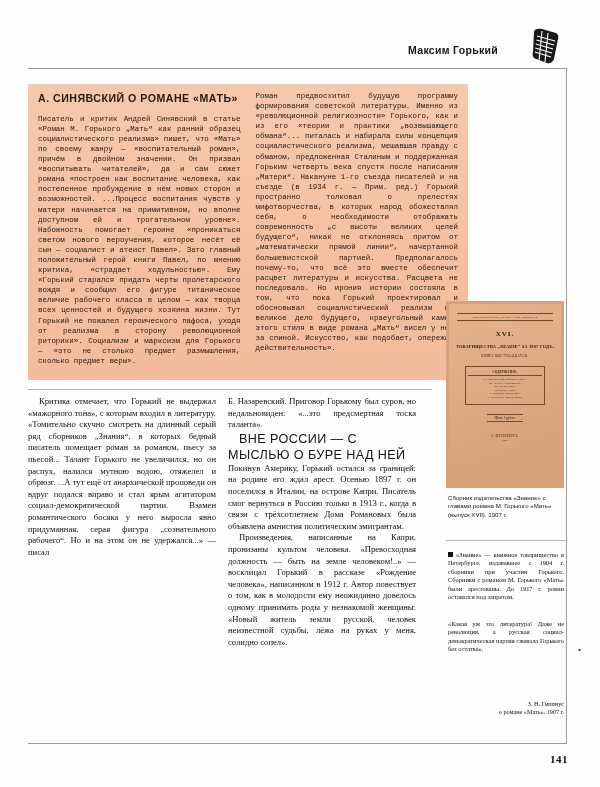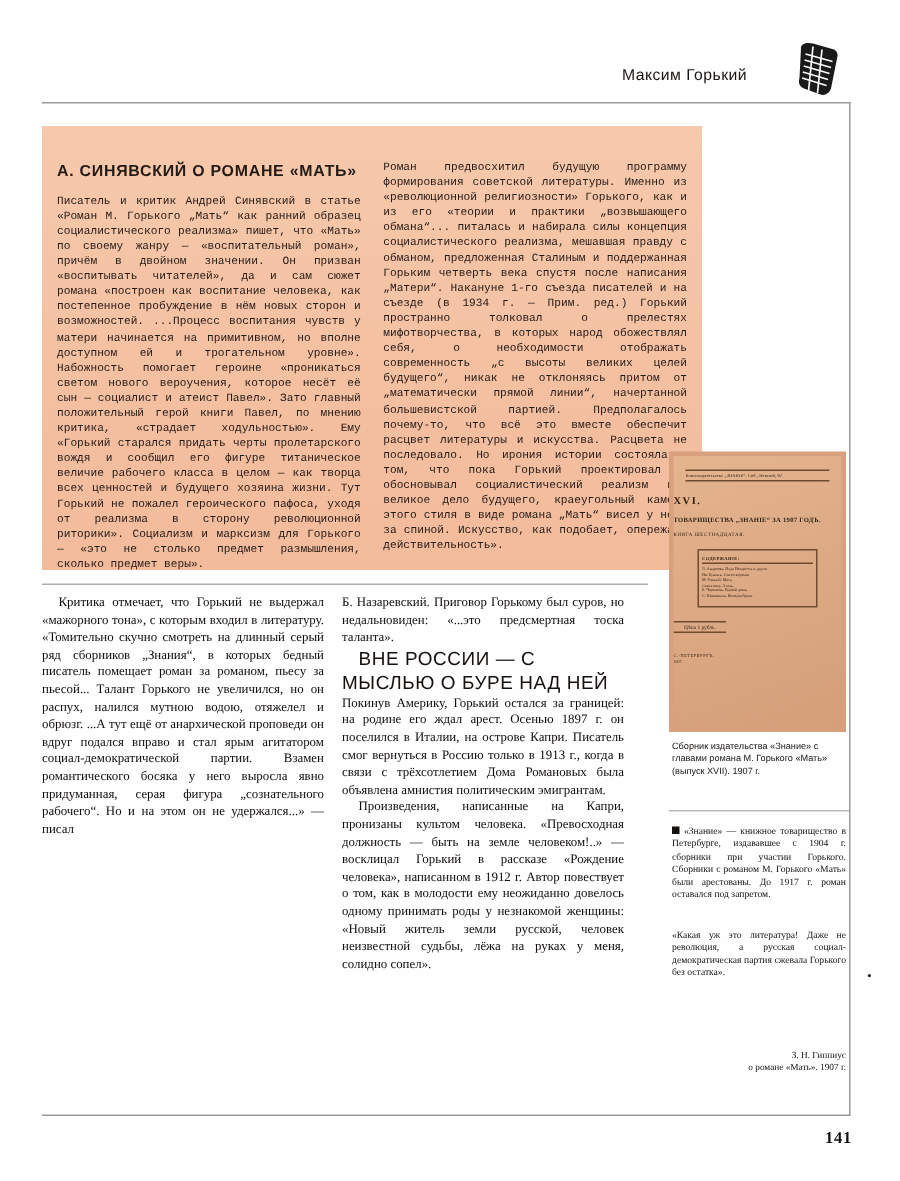--- a/index.html
+++ b/index.html
@@ -29,21 +29,21 @@
     top: 38px;
     width: 540px;
     height: 30px;
   }
   .runhead-title {
     position: absolute;
     right: 72px;
     top: 6px;
     font-family: "Liberation Sans", sans-serif;
     font-size: 10.5px;
-    font-weight: normal;
+    font-weight: bold;
     letter-spacing: 0.3px;
     color: #191512;
     white-space: nowrap;
   }
   .book-icon {
     position: absolute;
     right: 8px;
     top: -12px;
     width: 32px;
     height: 40px;
@@ -100,21 +100,20 @@
     height: 296px;
     background: linear-gradient(180deg, #f6c9ac 0%, #f4c0a2 55%, #f2bb9c 100%);
   }
   .tintbox-inner {
     position: absolute;
     inset: 0;
     padding: 6px 10px 8px 10px;
     box-sizing: border-box;
     display: flex;
     gap: 15px;
-    margin-top: 16px;
   }
   .tint-col {
     flex: 1 1 0;
     min-width: 0;
   }
   .tint-heading {
     font-family: "Liberation Sans", sans-serif;
     font-size: 10.6px;
     font-weight: bold;
     letter-spacing: 0.5px;
@@ -186,21 +185,21 @@
     box-sizing: border-box;
   }
   .cover {
     width: 100%;
     height: 100%;
     background: linear-gradient(160deg, #e5b58e 0%, #ddab86 40%, #d49f79 100%);
     position: relative;
     overflow: hidden;
     font-family: "Liberation Serif", serif;
     color: #3a2415;
-    text-align: left;
+    text-align: center;
   }
   .cv-topline {
     margin: 9px 8px 0 8px;
     font-size: 2.9px;
     letter-spacing: 0.1px;
     color: #2e1c10;
     border-top: 1px solid #6d4a2e;
     border-bottom: 1px solid #6d4a2e;
     padding: 1px 0;
     white-space: nowrap;

